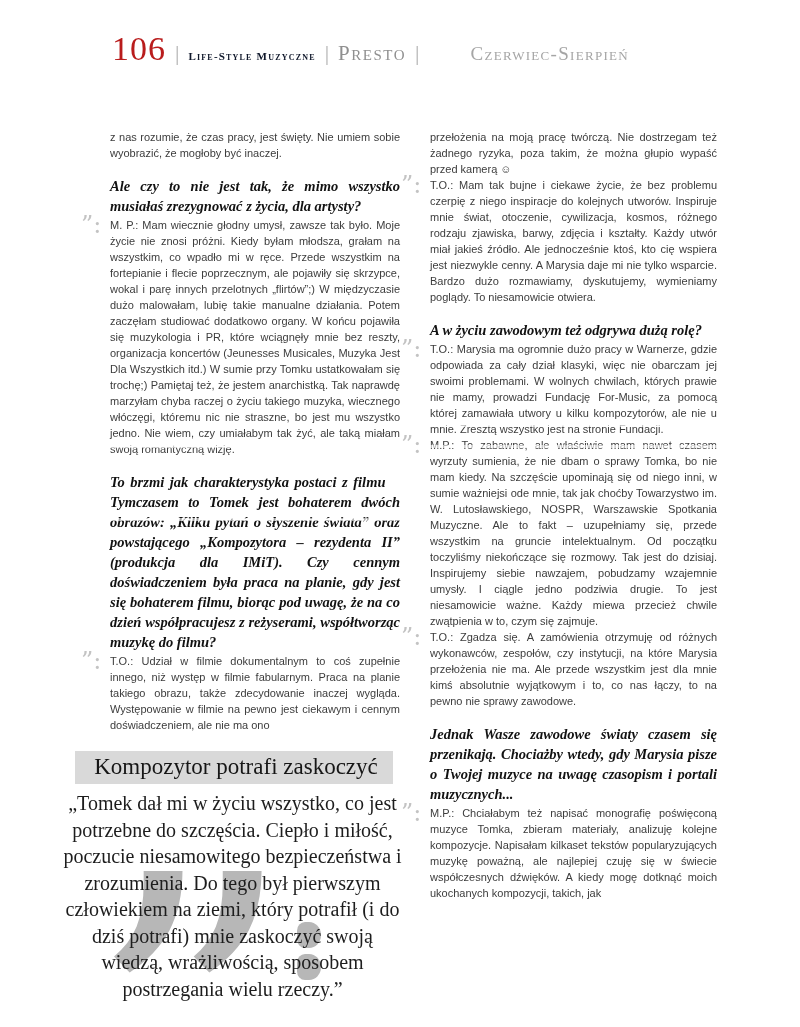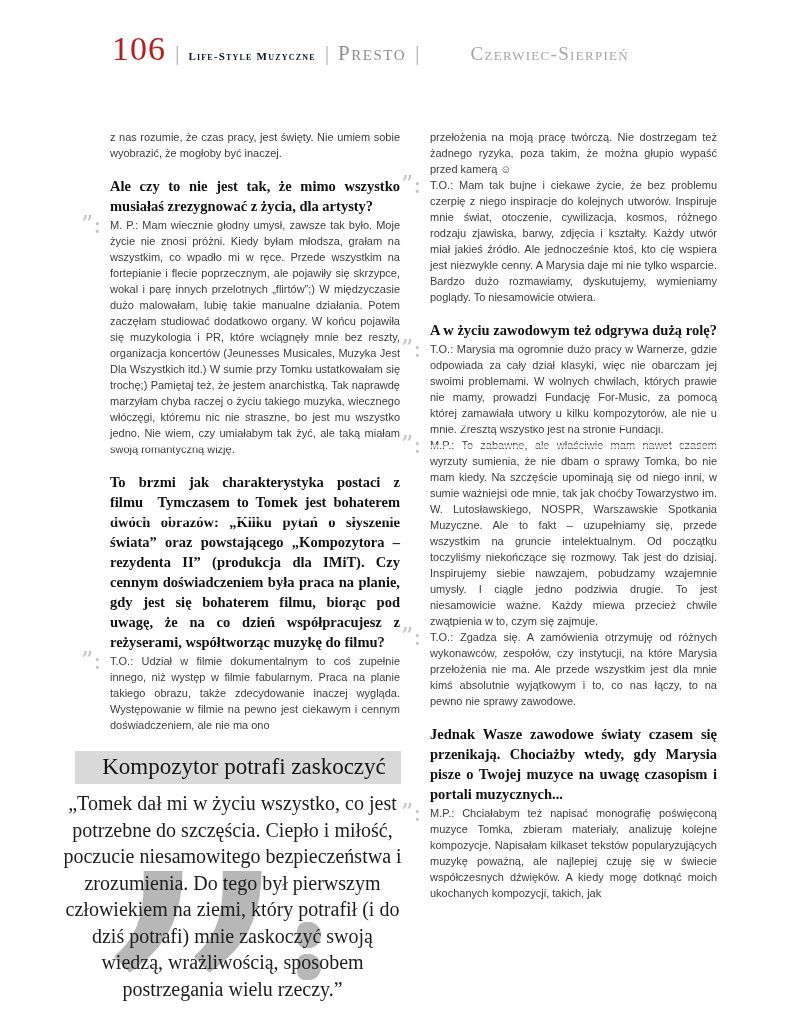--- a/index.html
+++ b/index.html
@@ -19,33 +19,33 @@
   .hdr-issue{font-size:19px;color:#a5a5a5;font-variant:small-caps;letter-spacing:1.3px;margin-left:42px;}
   
   .col{position:absolute;top:129px;z-index:2;}
   .col-left{left:110px;width:290px;}
   .col-right{left:430px;width:287px;}
   .body{
     font-size:11px;line-height:16px;text-align:justify;margin:0;color:#3c3c3c;
   }
   .question{
     font-family:"Liberation Serif",serif;font-weight:bold;color:#121212;
-    font-size:14.5px;line-height:20px;text-align:justify;margin:15px 0 1px 0;
+    font-size:14.5px;line-height:20px;text-align:justify;margin:15px 0 1px 0;font-style:italic;
   }
   .answer{position:relative;margin:0;}
   .qmark{
     position:absolute;left:-29px;top:-4px;font-family:"DejaVu Serif",serif;
     font-size:24px;color:#c3c3c3;line-height:1;
   }
   
   .pullquote{position:relative;margin-top:18px;z-index:2;}
   .pq-heading{
     width:314px;margin-left:-35px;background:#d9d9d9;text-align:center;
     font-family:"Liberation Serif",serif;font-size:23px;color:#161616;
-    padding:3px 0 4px 12px;
+    padding:3px 0 4px 4px;
   }
   .pq-text{
     width:345px;margin-left:-50px;margin-top:6px;text-align:center;
     font-family:"Liberation Serif",serif;font-size:20px;line-height:26.5px;color:#1d1d1d;
   }
   
   .giant-quote{position:absolute;left:85px;top:823px;z-index:0;}
   .giant-marks{
     font-family:"DejaVu Serif",serif;font-size:410px;line-height:1;
     color:#b7b7b7;letter-spacing:-18px;

